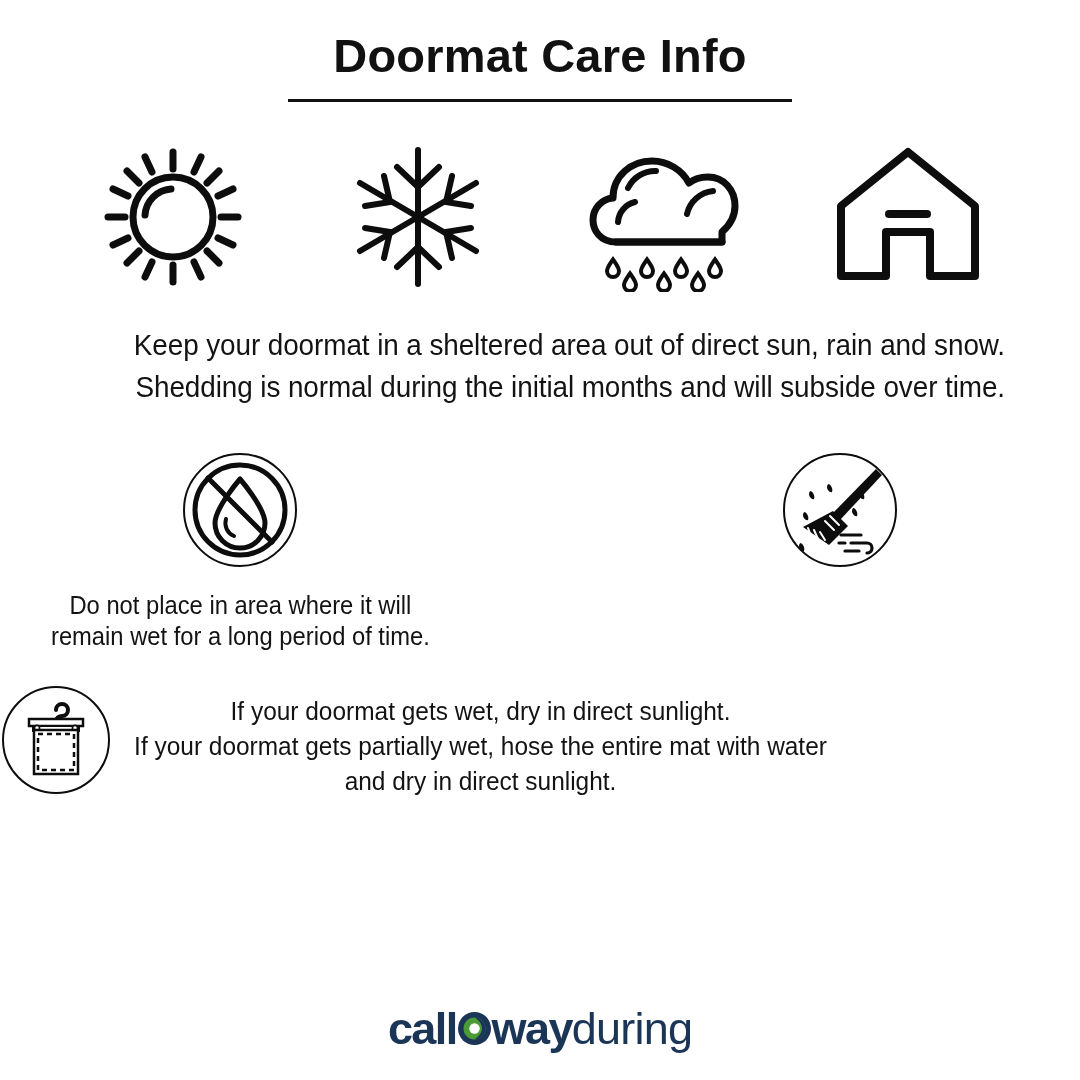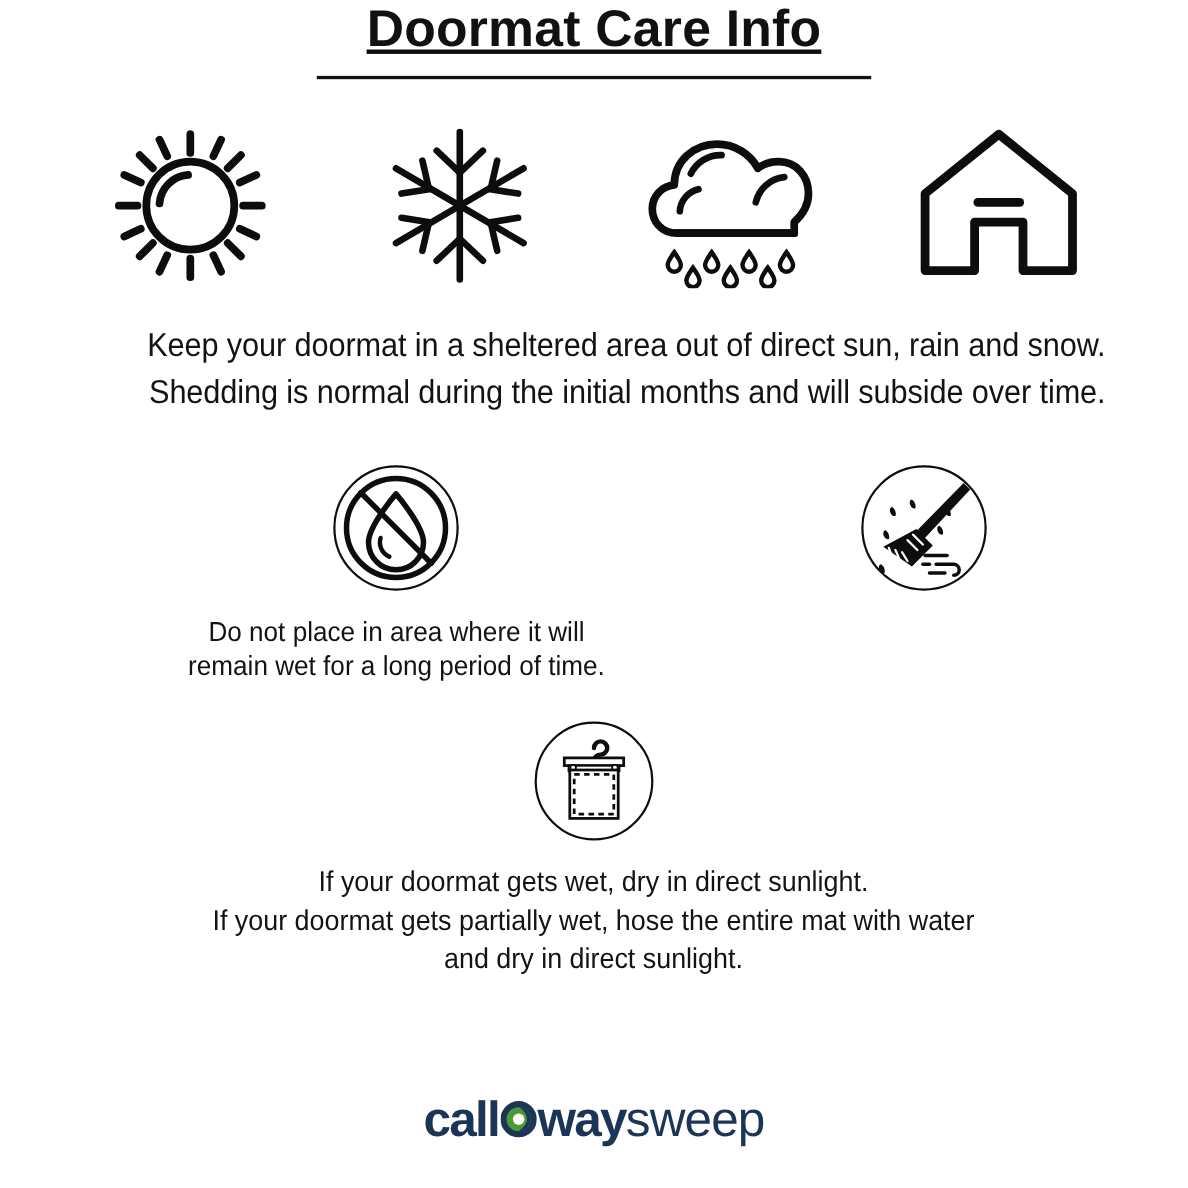--- a/index.html
+++ b/index.html
@@ -14,21 +14,21 @@
     font-family: "Liberation Sans", "DejaVu Sans", sans-serif;
     color: #0d0d0d;
     position: relative;
     overflow: hidden;
   }
 
   
   .title-block {
     width: 100%;
     text-align: center;
-    text-decoration: underline;
+    padding-top: 30px;
   }
   .page-title {
     font-family: "Liberation Sans", "DejaVu Sans", sans-serif;
     font-size: 47px;
     font-weight: bold;
     letter-spacing: 0.2px;
     color: #111111;
     line-height: 1.1;
   }
   .title-rule {
@@ -66,23 +66,24 @@
     line-height: 42px;
     color: #131313;
     letter-spacing: -0.1px;
     transform: scaleX(0.93);
     transform-origin: center;
   }
 
   
   .care-row {
     display: flex;
-    justify-content: flex-end;
+    justify-content: space-between;
     align-items: flex-start;
     margin-top: 36px;
+    gap: 24px;
   }
   .care-col {
     width: 480px;
     display: flex;
     flex-direction: column;
     align-items: center;
   }
   .care-icon {
     height: 132px;
     display: flex;
@@ -98,21 +99,21 @@
     font-size: 25px;
     line-height: 31px;
     color: #131313;
     transform: scaleX(0.95);
     transform-origin: center;
   }
 
   
   .dry-block {
     display: flex;
-    flex-direction: column;
+    flex-direction: row;
     align-items: center;
     margin-top: 28px;
   }
   .dry-icon {
     height: 120px;
     display: flex;
     align-items: center;
     justify-content: center;
   }
   .dry-caption {
@@ -126,21 +127,21 @@
     color: #131313;
     transform: scaleX(0.94);
     transform-origin: center;
   }
 
   
   .logo-block {
     position: absolute;
     left: 0;
     right: 0;
-    bottom: 40px;
+    bottom: 29px;
     display: flex;
     justify-content: center;
     align-items: center;
   }
   .logo-wrap {
     display: flex;
     align-items: baseline;
     line-height: 1;
   }
   .logo-calloway {
@@ -345,15 +346,15 @@
         <svg width="33" height="33" viewBox="0 0 33 33">
           <circle cx="16.5" cy="16.5" r="16.5" fill="#1b3557"></circle>
           <circle cx="16.5" cy="16.5" r="11" fill="#4a9a35"></circle>
           <path d="M16.5 5.5 a11 11 0 0 1 0 22 a11 11 0 0 0 0 -22 Z" fill="#4a9a35"></path>
           <path d="M27.5 16.5 a11 11 0 0 1 -11 11 C22 23 24 20 24 16.5 C24 12 21 8 16.5 5.5 a11 11 0 0 1 11 11 Z" fill="#1b3557"></path>
           <circle cx="16.5" cy="16.5" r="5.2" fill="#ffffff"></circle>
         </svg>
       </span>
       <span>way</span>
     </span>
-    <span class="logo-mills">sweep</span>
+    <span class="logo-mills">during</span>
   </div>
 </div>
 
 </body></html>

